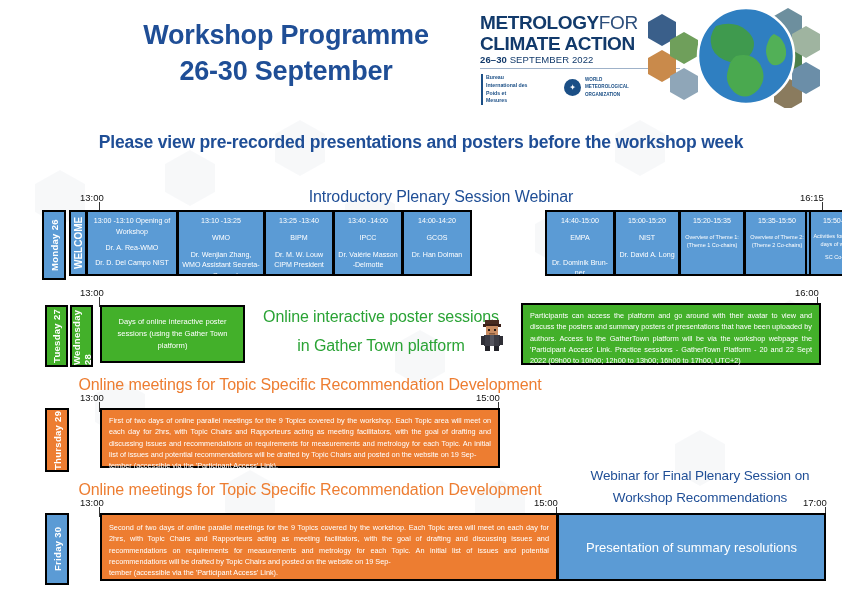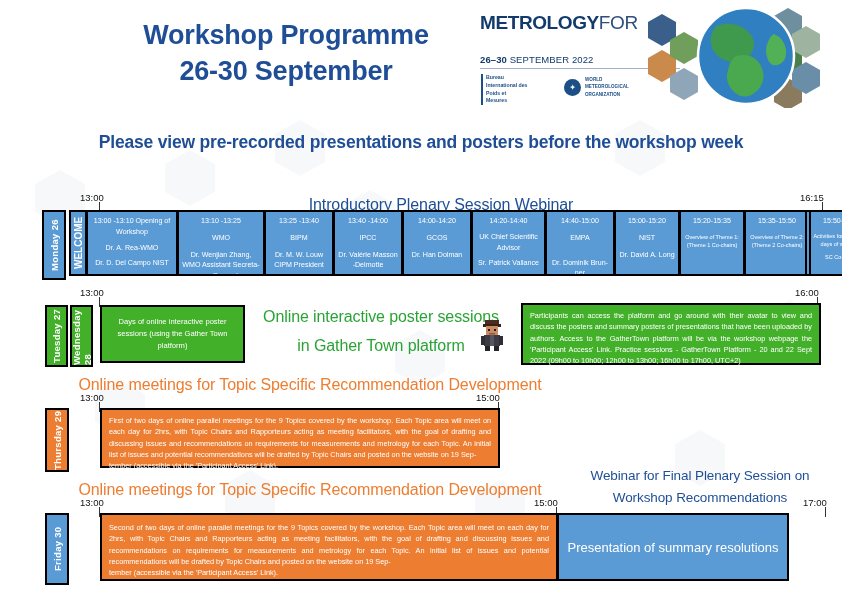--- a/index.html
+++ b/index.html
@@ -109,20 +109,21 @@
   </svg>
 
   <div class="hdr-title">
     <div>Workshop Programme</div>
     <div>26-30 September</div>
   </div>
 
   <div class="logo">
     <div class="logo-txt1">
       <span>METROLOGY</span><span class="lite">FOR</span><br>
+      <span>CLIMATE ACTION</span>
     </div>
     <div class="logo-date">
       <b>26–30 </b><span>SEPTEMBER 2022</span>
     </div>
     <div class="logo-rule"></div>
     <div class="bipm-mark">Bureau<br>International des<br>Poids et<br>Mesures</div>
     <div class="wmo-mark">
       <div class="wmo-seal">✦</div>
       <div class="wmo-txt">WORLD<br>METEOROLOGICAL<br>ORGANIZATION</div>
     </div>
@@ -168,21 +169,21 @@
       <circle cx="60" cy="52" r="48" fill="#2f7fc1"></circle>
       <path d="M30 22 q18 -6 30 4 q12 10 6 22 q-8 14 -22 10 q-14 -4 -18 -14 q-4 -12 4 -22 Z" fill="#3f9a4e"></path>
       <path d="M50 52 q16 -4 24 8 q8 14 -2 26 q-12 12 -24 2 q-10 -10 -6 -22 q2 -10 8 -14 Z" fill="#4aa94f"></path>
       <path d="M88 30 q10 4 12 16 q1 10 -6 14 q-8 4 -12 -4 q-4 -10 0 -18 q2 -6 6 -8 Z" fill="#52b057"></path>
       <circle cx="60" cy="52" r="48" fill="none" stroke="#ffffff" stroke-width="2.5"></circle>
     </svg>
   </div>
 
   <div class="subtitle">Please view pre-recorded presentations and posters before the workshop week</div>
 
-  <div class="row-title rt-blue" style="left:241px;top:196px;width:400px;text-decoration:underline;">Introductory Plenary Session Webinar</div>
+  <div class="row-title rt-blue" style="left:241px;top:188px;width:400px;">Introductory Plenary Session Webinar</div>
   <div class="tick" style="left:80px;top:192px;">13:00</div>
   <div class="tick-line" style="left:99px;top:202px;height:10px;"></div>
   <div class="tick" style="left:800px;top:192px;">16:15</div>
   <div class="tick-line" style="left:822px;top:202px;height:10px;"></div>
 
   <div class="daytab blk-blue" style="left:42px;top:210px;width:20px;height:66px;">Monday 26</div>
 
   <div class="vlabel" style="left:69px;top:210px;width:18px;height:66px;">WELCOME</div>
 
   <div class="cell" style="left:86px;top:210px;width:92px;height:66px;">
@@ -208,25 +209,20 @@
     <span class="ln" style="margin-top:6px;">IPCC</span>
     <span class="ln" style="margin-top:6px;">Dr. Valérie Masson -Delmotte</span>
   </div>
 
   <div class="cell" style="left:402px;top:210px;width:70px;height:66px;">
     <span class="ln">14:00-14:20</span>
     <span class="ln" style="margin-top:6px;">GCOS</span>
     <span class="ln" style="margin-top:6px;">Dr. Han Dolman</span>
   </div>
 
-  <div class="cell" style="left:471px;top:210px;width:75px;height:66px;">
-    <span class="ln">14:20-14:40</span>
-    <span class="ln" style="margin-top:5px;">UK Chief Scientific Advisor</span>
-    <span class="ln" style="margin-top:5px;">Sr. Patrick Vallance</span>
-  </div>
 
   <div class="cell" style="left:545px;top:210px;width:70px;height:66px;">
     <span class="ln">14:40-15:00</span>
     <span class="ln" style="margin-top:6px;">EMPA</span>
     <span class="ln" style="margin-top:14px;">Dr. Dominik Brun-ner</span>
   </div>
 
   <div class="cell" style="left:614px;top:210px;width:66px;height:66px;">
     <span class="ln">15:00-15:20</span>
     <span class="ln" style="margin-top:6px;">NIST</span>
@@ -305,21 +301,21 @@
   <div class="tick" style="left:803px;top:497px;">17:00</div>
   <div class="tick-line" style="left:825px;top:507px;height:10px;"></div>
 
   <div class="daytab blk-blue" style="left:45px;top:513px;width:20px;height:68px;">Friday 30</div>
 
   <div class="para blk-orange" style="left:100px;top:513px;width:458px;height:68px;padding-top:7px;">
     <span>Second of two days of online parallel meetings for the 9 Topics covered by the workshop. Each Topic area will meet on each day for 2hrs, with Topic Chairs and Rapporteurs acting as meeting facilitators, with the goal of drafting and discussing issues and recommendations on requirements for measurements and metrology for each Topic. An initial list of issues and potential recommendations will be drafted by Topic Chairs and posted on the website on 19 Sep-</span>
     <span class="last">tember (accessible via the 'Participant Access' Link).</span>
   </div>
 
-  <div class="ctr-txt blk-blue" style="left:557px;top:513px;width:232px;height:68px;font-size:13px;">
+  <div class="ctr-txt blk-blue" style="left:557px;top:513px;width:269px;height:68px;font-size:13px;">
     <span>Presentation of summary resolutions</span>
   </div>
 
 </div>
 
 <div class="cell" style="position: absolute; left: 809px; top: 210px; width: 66px; height: 66px;">
   <span class="ln">15:50-16:00</span>
   <span class="ln sml" style="margin-top:5px;">Activities for remai-ning days of workshop</span>
   <span class="ln sml" style="margin-top:5px;">SC Co-Chairs</span>
 </div>

